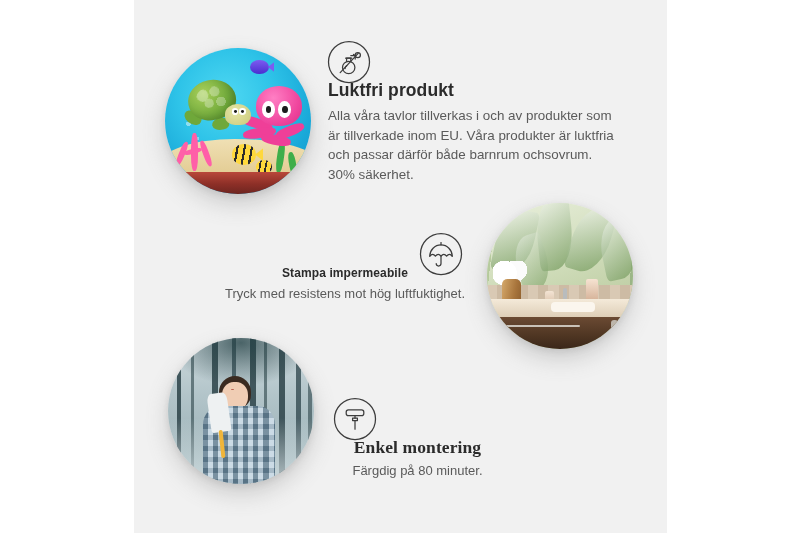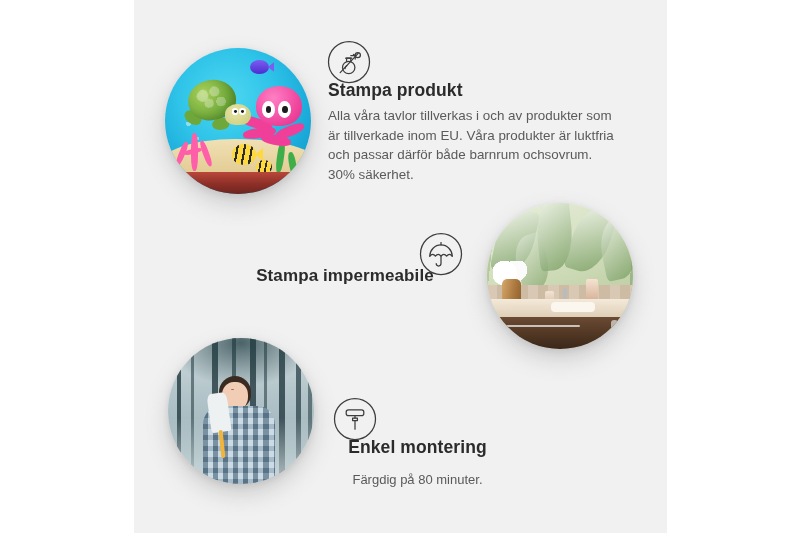--- a/index.html
+++ b/index.html
@@ -253,24 +253,24 @@
   .tblock h3{
     margin:0 0 5px 0;
     font-size:17.5px;font-weight:bold;color:#2b2b2b;letter-spacing:.1px;
   }
   .tblock p{
     margin:0;font-size:13.4px;line-height:19.5px;color:#5a5a5a;
   }
 
   #text-odour{left:328px;top:80px;width:292px;text-align:left;}
   #text-water{left:205px;top:266px;width:280px;text-align:center;}
-  #text-water h3{font-size:17px;margin-bottom:4px;}
+  #text-water h3{font-size:12px;margin-bottom:4px;}
   #text-water p{font-size:13px;}
   #text-mount{left:300px;top:437px;width:235px;text-align:center;}
-  #text-mount h3{font-size:17.5px;margin-bottom:12px;}
+  #text-mount h3{font-size:17.5px;margin-bottom:3px;font-family:Liberation Serif, serif;}
   #text-mount p{font-size:13px;}
 </style>
 </head>
 <body>
 
 <div id="stage">
 
   <div class="panel"></div>
 
   <div class="photo" id="photo-sea">
@@ -319,21 +319,21 @@
       <path d="M19.6 19.2h6.2"></path>
       <path d="M24.8 16.6h4.4v3.4"></path>
       <circle cx="31.8" cy="16.1" r="2.6"></circle>
       <path d="M29.2 16.6l-1.7-1.2"></path>
       <path d="M20.8 26.6c-1 .6-1.7 1.7-1.7 3"></path>
       <path d="M14.2 33.6L32.2 14.4"></path>
     </svg>
   </div>
 
   <div class="tblock" id="text-odour">
-    <h3>Stampa produkt</h3>
+    <h3>Luktfri produkt</h3>
     <p>Alla våra tavlor tillverkas i och av produkter som är tillverkade inom EU. Våra produkter är luktfria och passar därför både barnrum ochsovrum. 30% säkerhet.</p>
   </div>
 
   <div class="photo" id="photo-bath">
     <div class="inner">
       <div class="bath-wall">
         <div class="leaf l1"></div>
           <div class="leaf l2"></div>
           <div class="leaf l3"></div>
         <div class="leaf l4"></div>
@@ -356,20 +356,21 @@
       <circle cx="23" cy="23" r="20.5"></circle>
       <path d="M11.8 25.2C11.8 18.9 16.8 13.9 23 13.9s11.2 5 11.2 11.3"></path>
       <path d="M11.8 25.2c1.9-2.4 3.8-2.4 5.6 0 1.9-2.4 3.8-2.4 5.6 0 1.9-2.4 3.8-2.4 5.6 0 1.9-2.4 3.8-2.4 5.6 0"></path>
       <path d="M23 13.9v-2.3"></path>
       <path d="M23 25.2v7.4c0 1.3-1.1 2.4-2.4 2.4-1.3 0-2.4-1.1-2.4-2.4"></path>
     </svg>
   </div>
 
   <div class="tblock" id="text-water">
     <h3>Stampa impermeabile</h3>
+    <p>Tryck med resistens mot hög luftfuktighet.</p>
   </div>
 
   <div class="photo" id="photo-forest">
     <div class="inner">
       <div class="forest-bg"></div>
       <div class="trunks">
         <span></span>
           <span></span>
           <span></span>
           <span></span>

